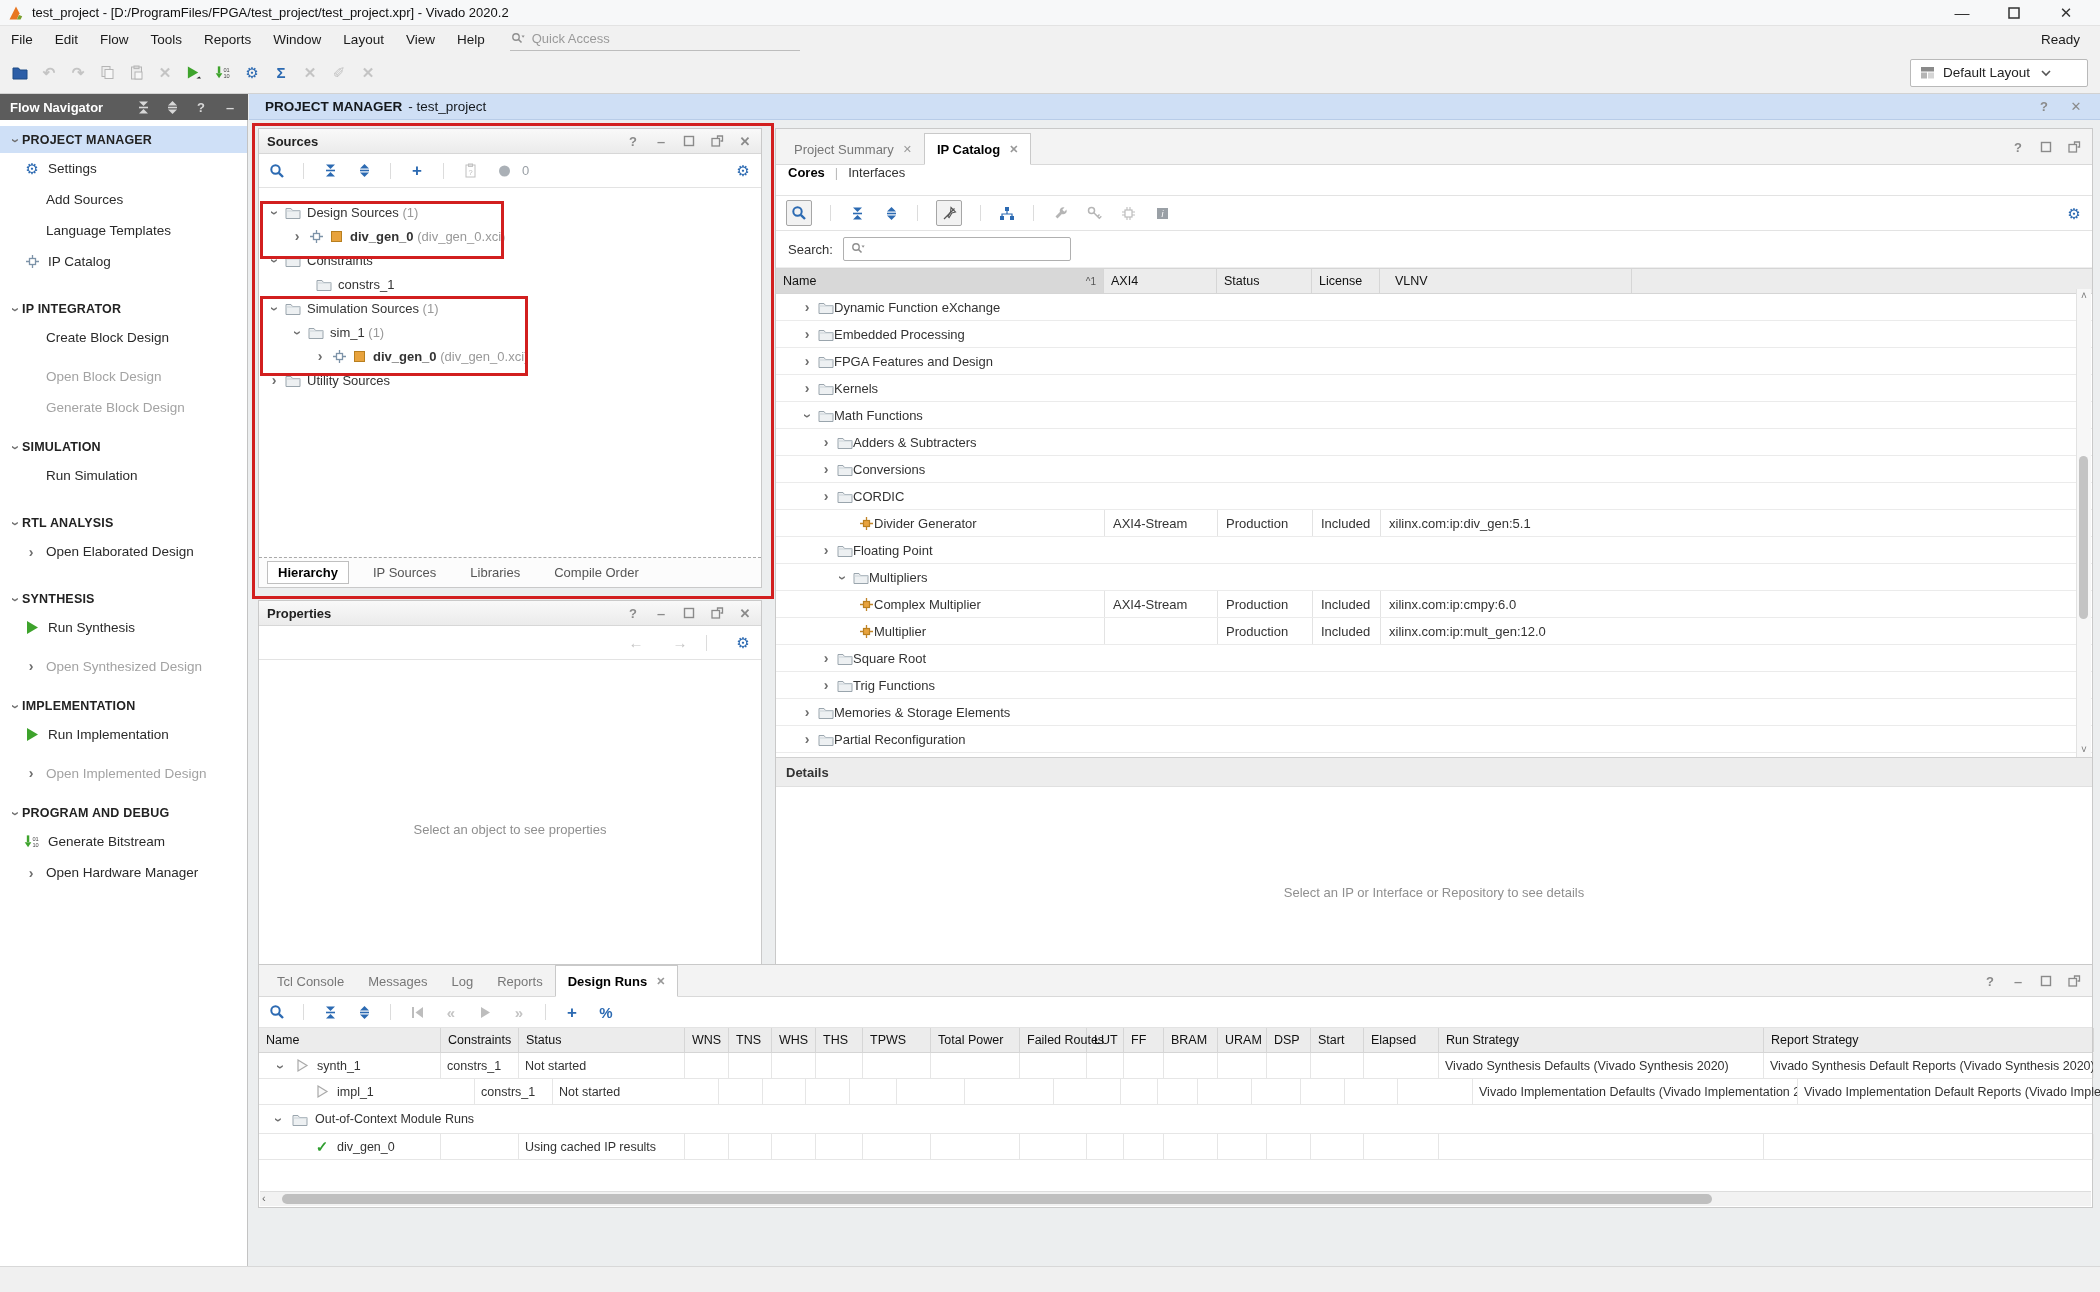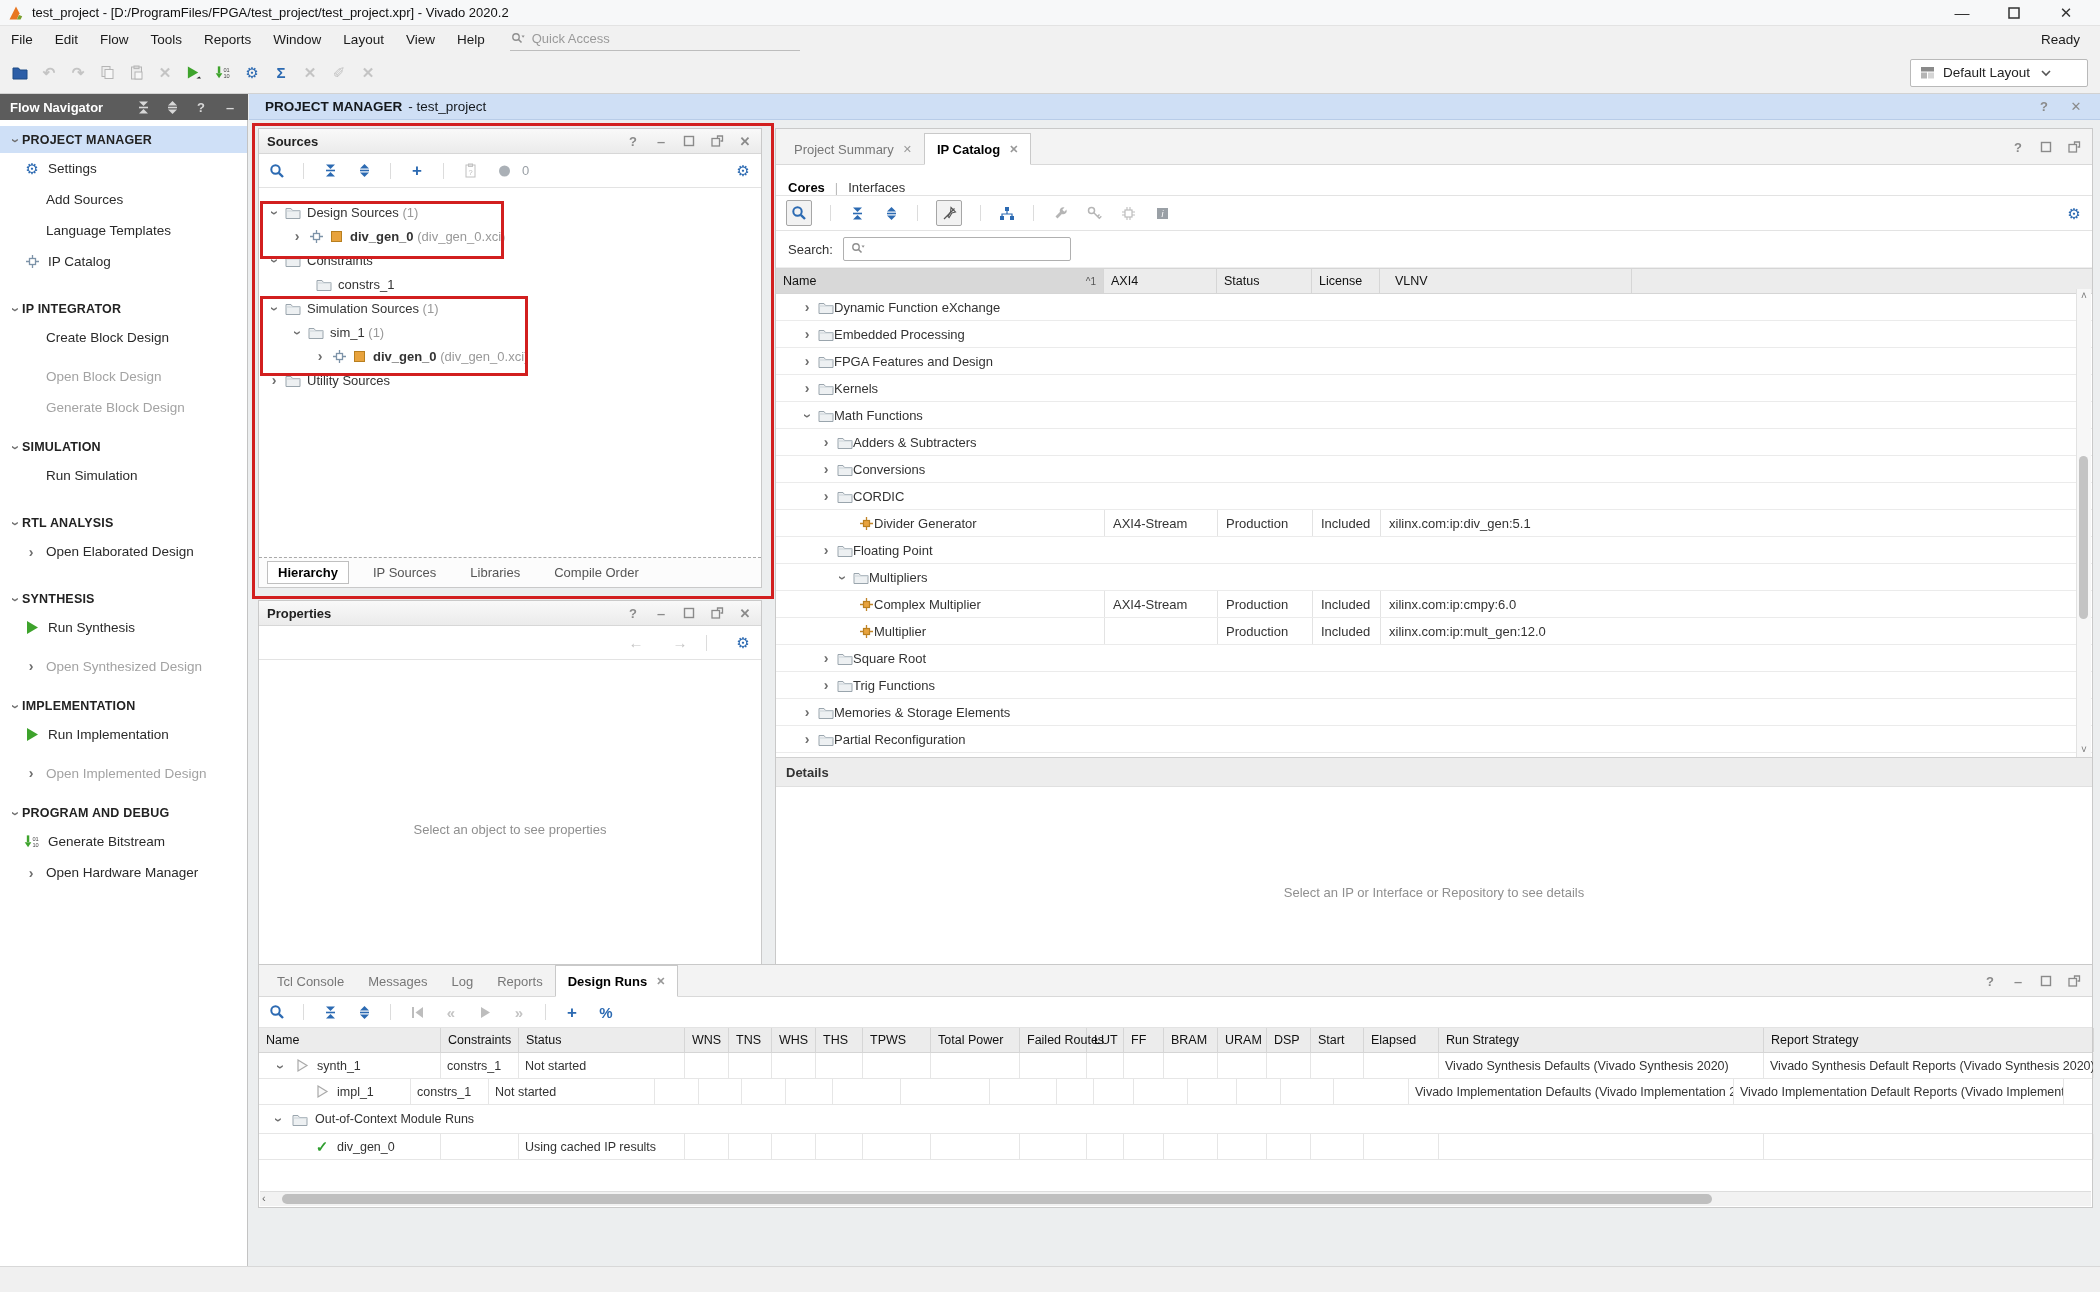--- a/index.html
+++ b/index.html
@@ -49,21 +49,21 @@
   .g-folder{width:16px;height:14px;}
   
   .src-tabs{position:absolute;left:0;right:0;bottom:0;height:29px;display:flex;align-items:center;padding-left:8px;gap:14px;border-top:1px dashed #a9a9a9;background:#fcfcfc;}
   .src-tab{padding:3px 10px;font-size:13px;color:#555;}
   .src-tab.active{background:#fff;border:1px solid #bfbfbf;color:#000;font-weight:bold;}
   
   .top-tabbar{height:36px;background:#f3f3f3;border-bottom:1px solid #d9d9d9;display:flex;align-items:flex-end;padding-left:6px;box-sizing:border-box;}
   .top-tab{height:30px;display:flex;align-items:center;padding:0 12px;font-size:13px;color:#777;gap:9px;}
   .top-tab.active{background:#fff;border:1px solid #c9c9c9;border-bottom:1px solid #fff;margin-bottom:-1px;color:#000;font-weight:bold;}
   .tab-x{color:#999;font-size:11px;}
-  .subtab-row{height:30px;border-bottom:1px solid #e3e3e3;display:flex;align-items:flex-end;padding-left:12px;font-size:13px;}
+  .subtab-row{height:30px;border-bottom:1px solid #e3e3e3;display:flex;align-items:flex-start;padding-left:12px;font-size:13px;}
   .subtab.active{font-weight:bold;color:#000;}
   .subtab{color:#333;}
   .pipe{color:#bbb;margin:0 10px;}
   .boxed{border:1px solid #a6a6a6;background:#f2f2f2;width:24px;height:24px;border-radius:2px;}
   .search-row{height:36px;display:flex;align-items:center;padding-left:12px;gap:10px;border-bottom:1px solid #eee;font-size:13px;}
   .search-box{width:228px;height:24px;border:1px solid #b0b0b0;border-radius:2px;background:#fff;display:flex;align-items:center;padding-left:6px;box-sizing:border-box;}
   .thead{display:flex;background:#ececec;border-bottom:1px solid #d5d5d5;border-top:1px solid #d5d5d5;font-size:12.5px;color:#111;box-sizing:border-box;}
   .th{display:flex;align-items:center;padding:0 7px;border-right:1px solid #d6d6d6;flex:none;height:24px;box-sizing:border-box;white-space:nowrap;}
   .th.sorted{background:#d8d8d8;}
   .sortmark{margin-left:auto;font-size:10px;color:#555;padding-left:6px;}
@@ -1174,21 +1174,21 @@
         <span class="run-cell" style="width: 53px;"></span>
         <span class="run-cell" style="width: 75px;"></span>
         <span class="run-cell" style="width: 325px;">
           <span>Vivado Synthesis Defaults (Vivado Synthesis 2020)</span>
         </span>
         <span class="run-cell" style="width: 330px;">
           <span>Vivado Synthesis Default Reports (Vivado Synthesis 2020)</span>
         </span>
       </div>
       <div class="run-row">
-        <span class="run-namecell" style="width: 152px; padding-left: 34px; border-right: 1px solid rgb(230, 230, 230);">
+        <span class="run-namecell" style="width: 216px; padding-left: 34px; border-right: 1px solid rgb(230, 230, 230);">
           <span class="chev hide">›</span>
           <span class="icon">
             <svg width="15" height="15" viewBox="0 0 15 15" xmlns="http://www.w3.org/2000/svg">
               <path d="M3 2l9 5.5L3 13z" fill="#fafafa" stroke="#a9a9a9" stroke-width="1.2"></path>
             </svg>
           </span>
           <span>impl_1</span>
         </span>
         <span class="run-cell" style="width: 78px;">
           <span>constrs_1</span>

